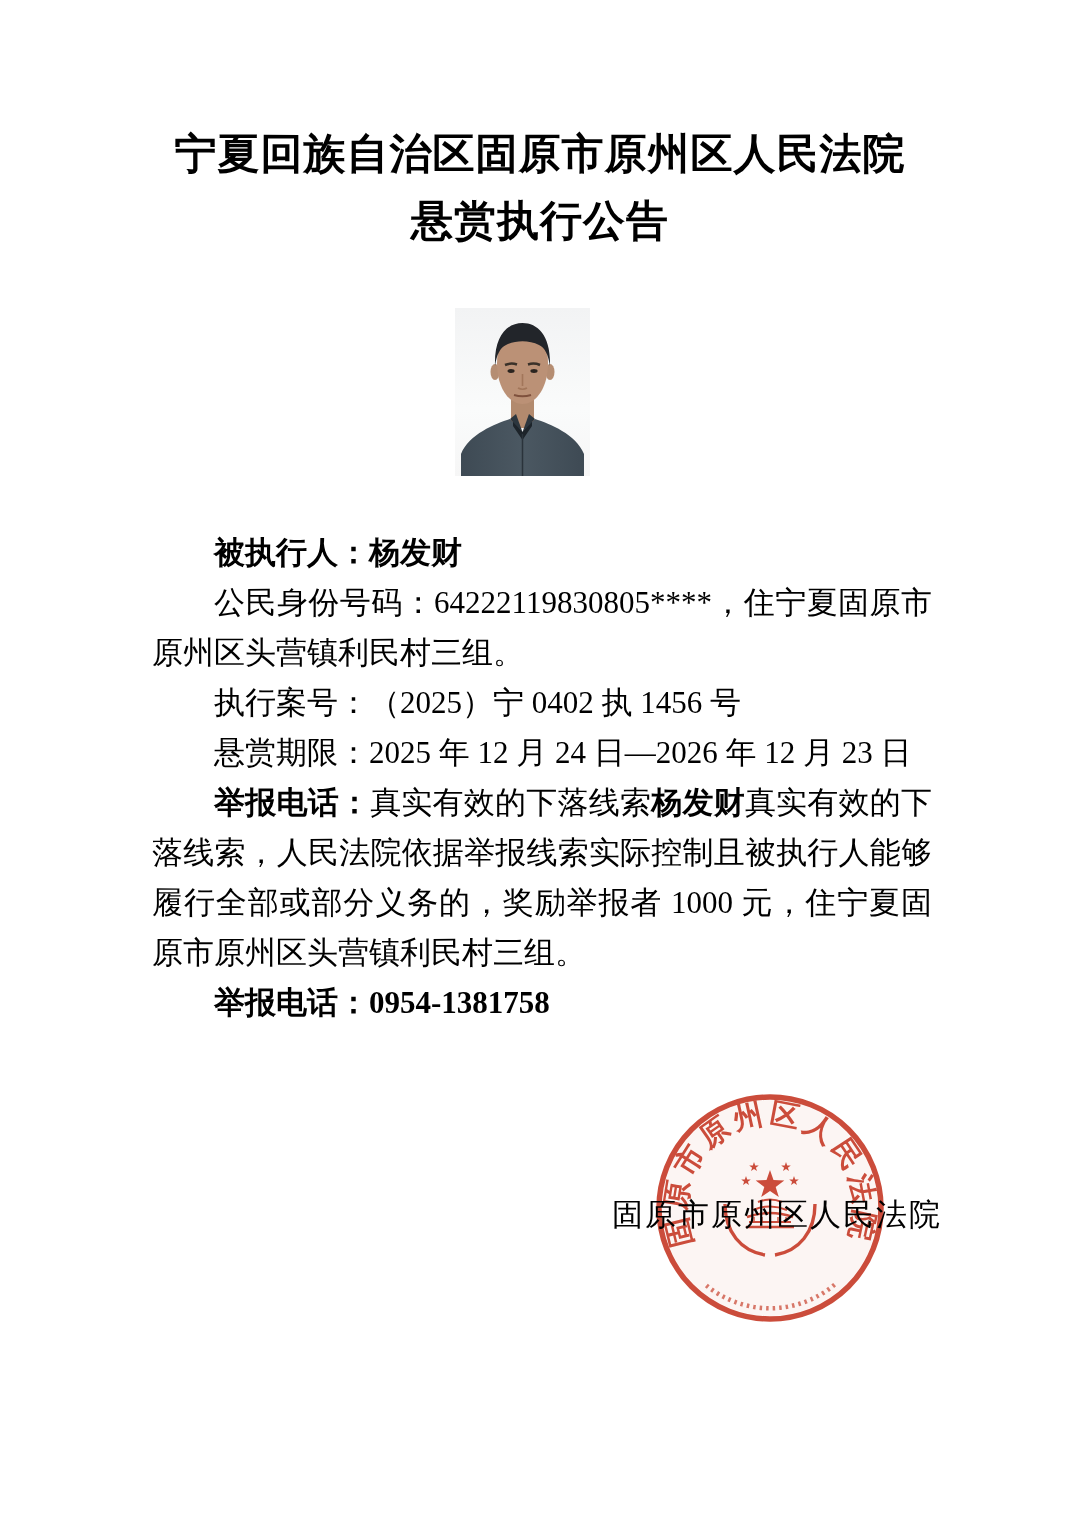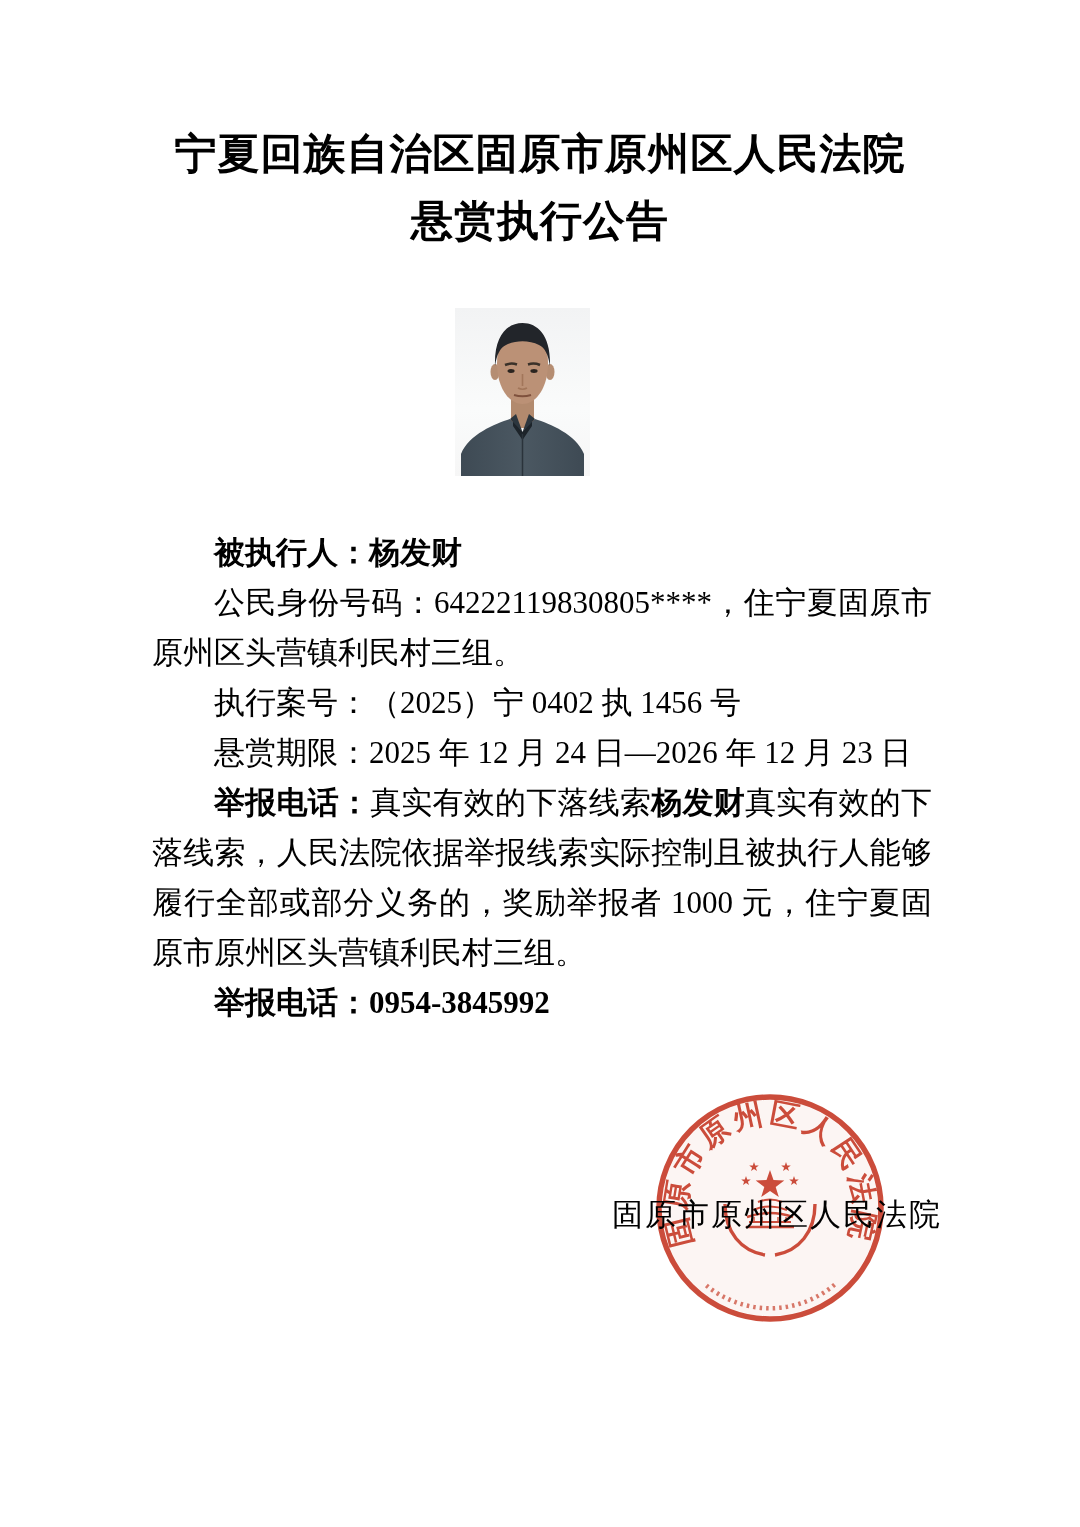--- a/index.html
+++ b/index.html
@@ -131,21 +131,21 @@
       <path d="M67.5,126 L67.5,168" stroke="#2a333b" stroke-width="1.5"></path>
     </svg>
   </div>
 
   <div class="content">
     <p class="indent bold">被执行人：杨发财</p>
     <p class="indent">公民身份号码：64222119830805****，住宁夏固原市原州区头营镇利民村三组。</p>
     <p class="indent">执行案号：（2025）宁 0402 执 1456 号</p>
     <p class="indent">悬赏期限：2025 年 12 月 24 日—2026 年 12 月 23 日</p>
     <p class="indent"><b class="bold">举报电话：</b><span>真实有效的下落线索</span><b class="bold">杨发财</b><span>真实有效的下落线索，人民法院依据举报线索实际控制且被执行人能够履行全部或部分义务的，奖励举报者 1000 元，住宁夏固原市原州区头营镇利民村三组。</span></p>
-    <p class="indent bold"><span>举报电话：</span><span>0954-3845992</span></p>
+    <p class="indent bold"><span>举报电话：</span><span>0954-1381758</span></p>
   </div>
 
   <svg class="seal" viewBox="0 0 244 244">
     <g stroke="#c73d2a">
       <g fill="#c73d2a">
 
         <circle cx="122" cy="122" r="108" stroke="none" fill="#f3cfc6" opacity="0.22"></circle>
 
         <circle cx="122" cy="122" r="111" fill="none" stroke-width="5.5"></circle>
 

